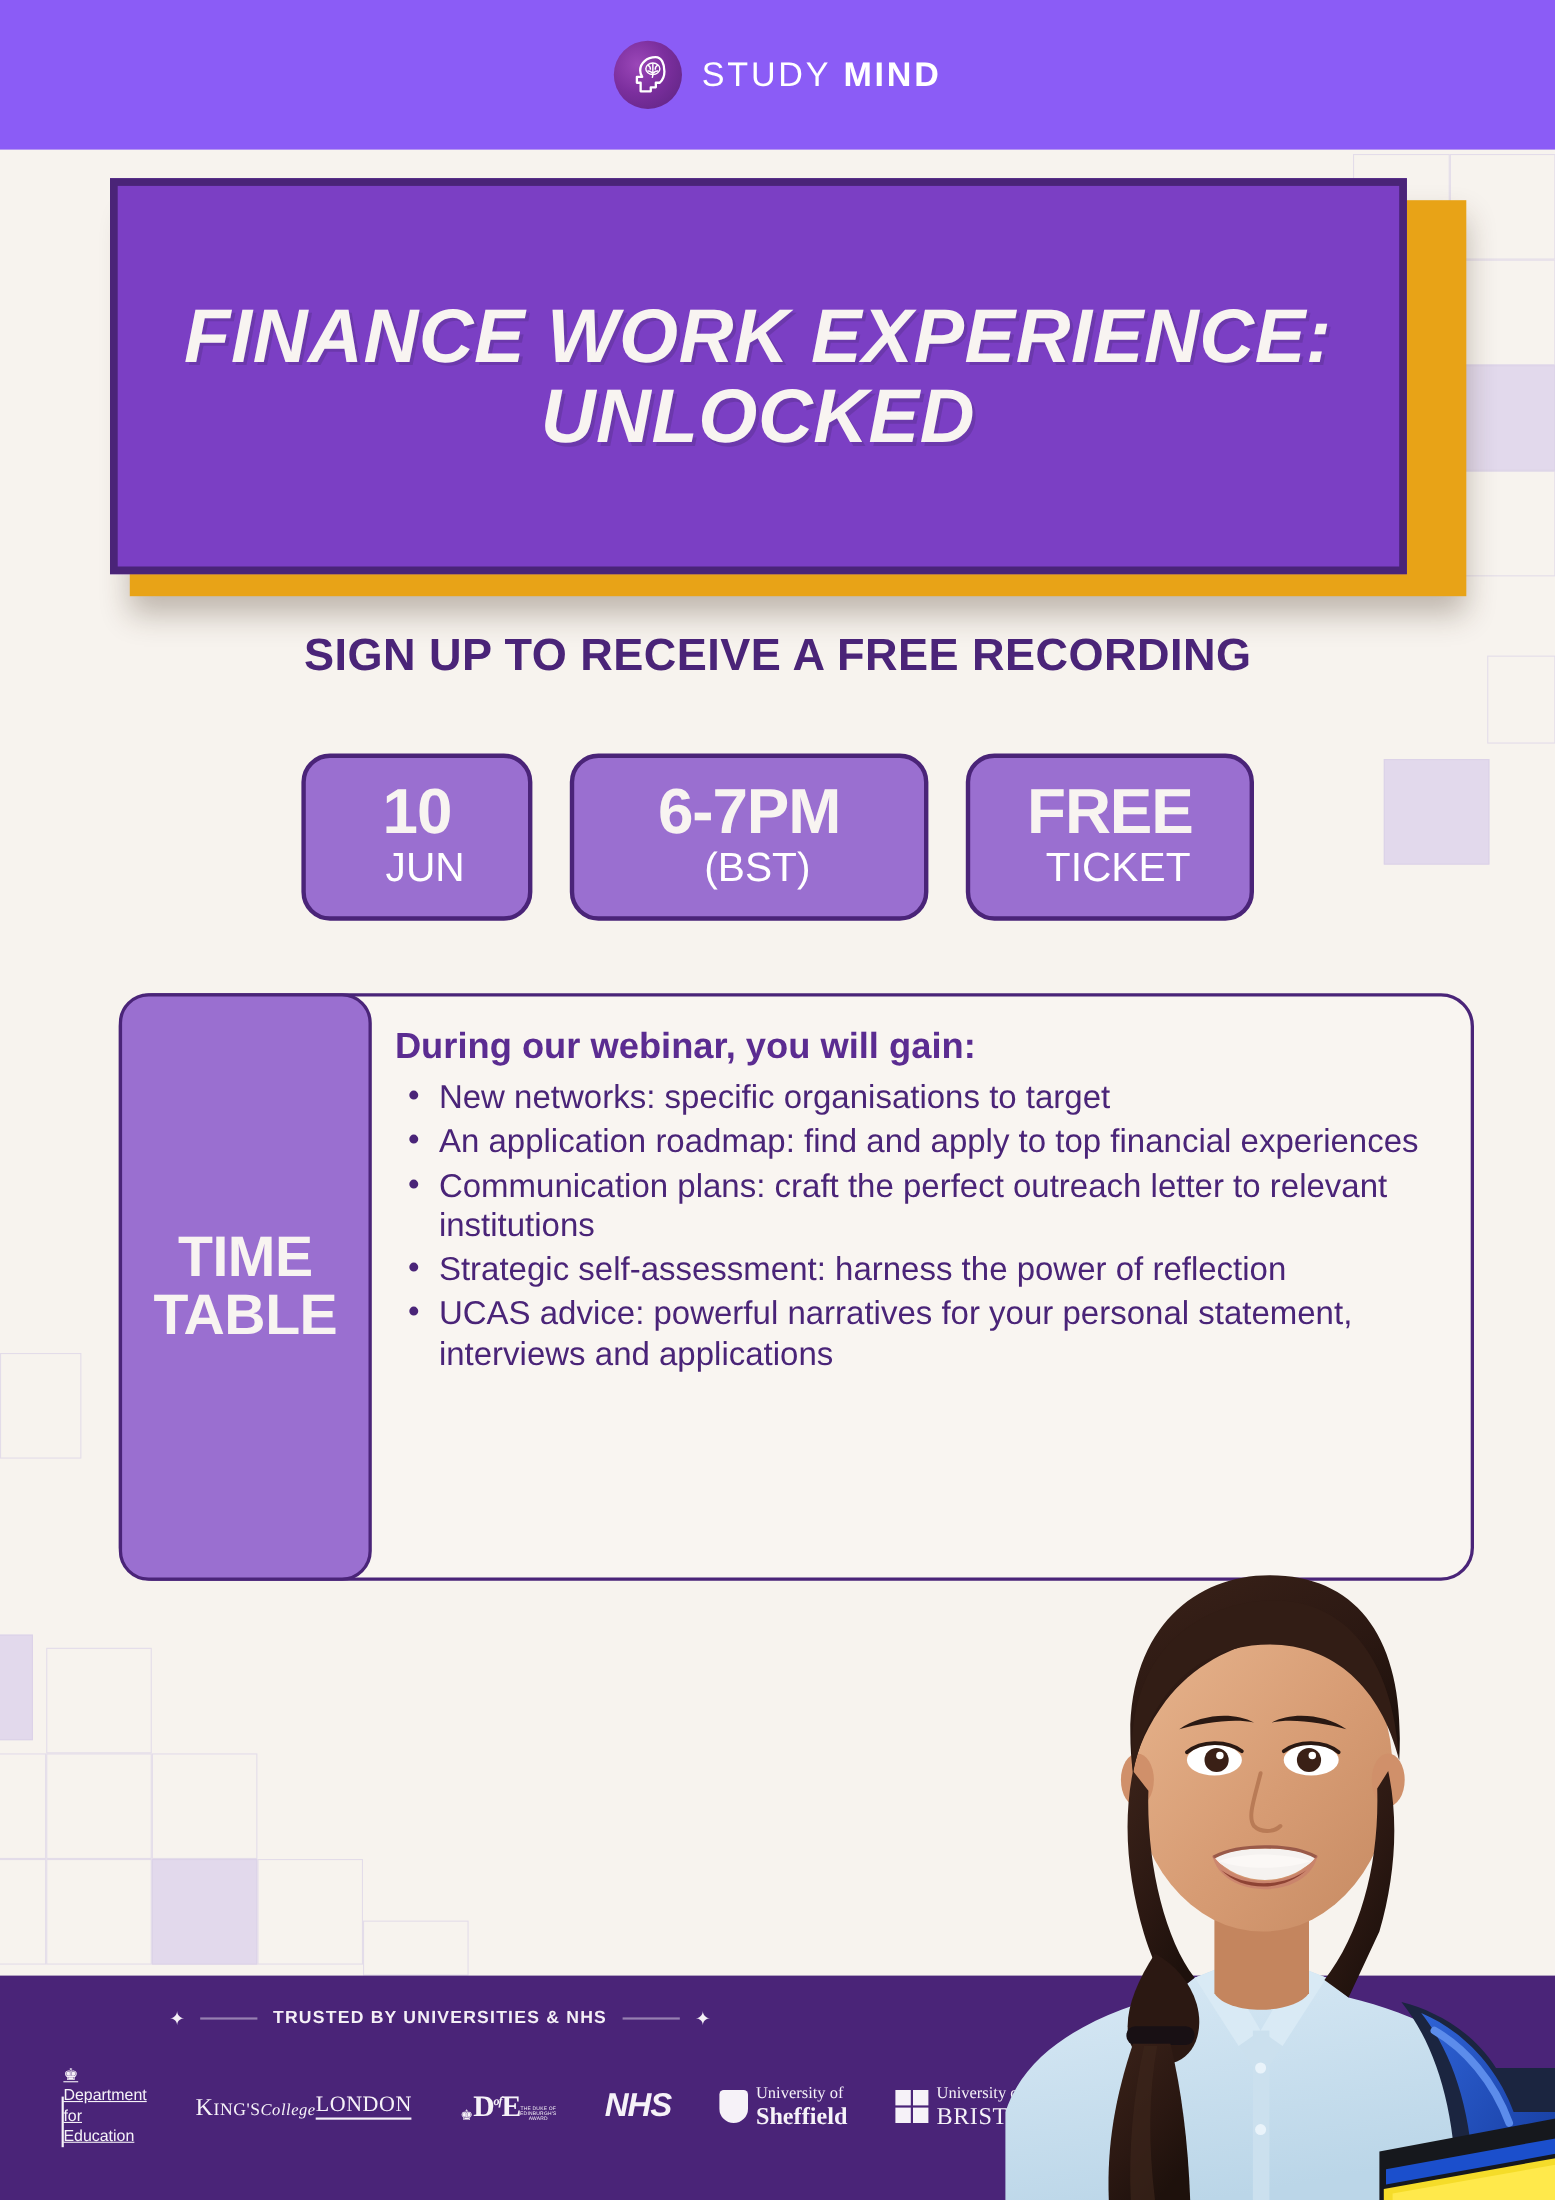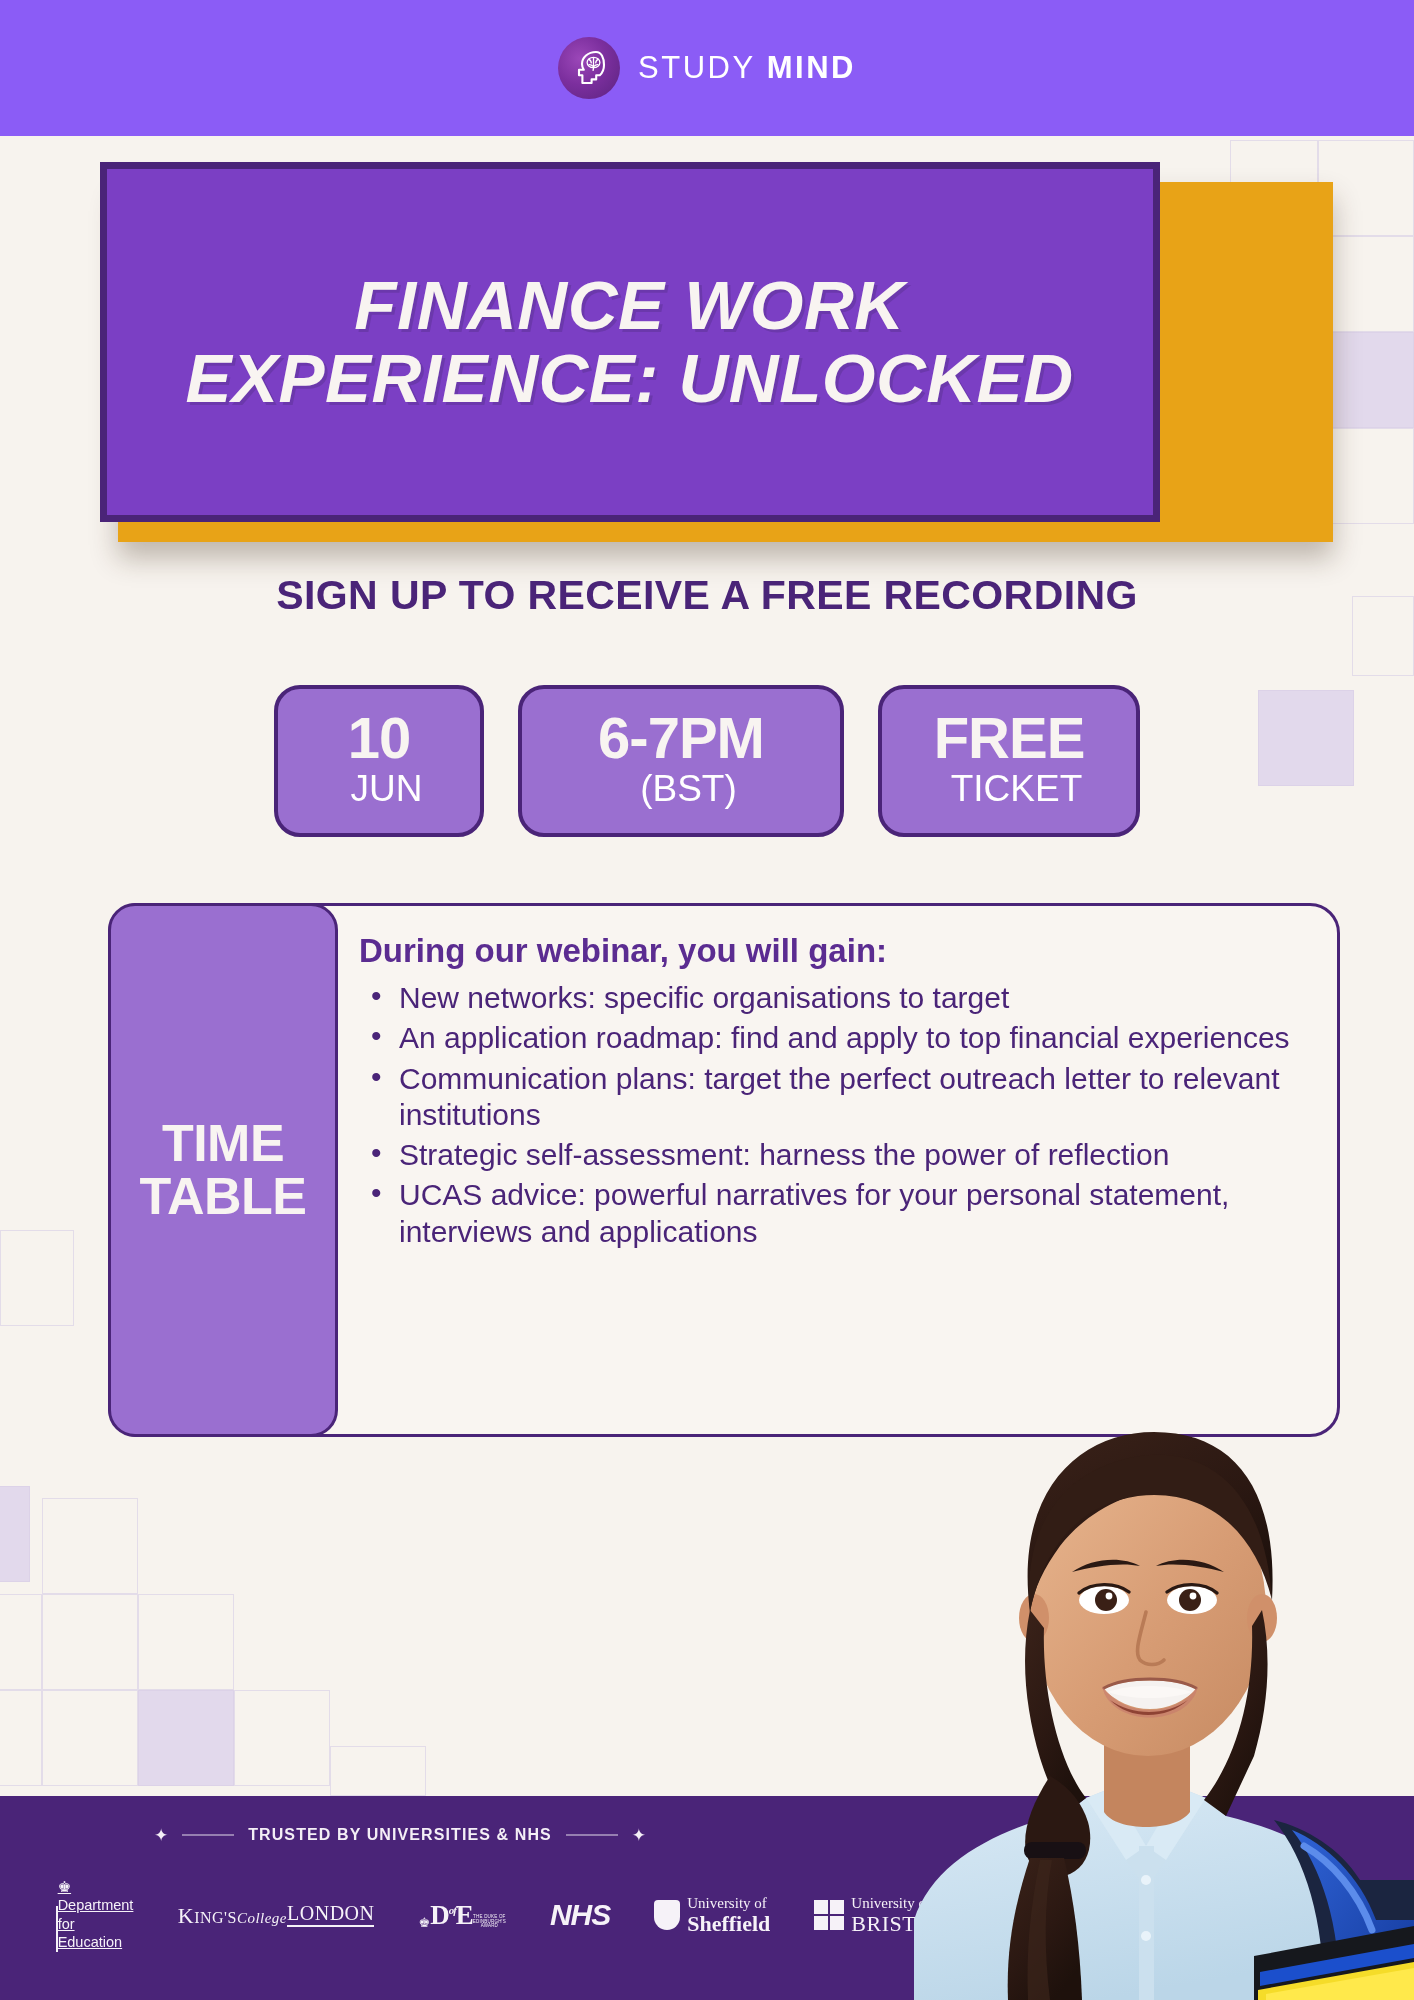--- a/index.html
+++ b/index.html
@@ -37,21 +37,21 @@
   .title-zone{ position:absolute; left:0; top:136px; width:1414px; z-index:5; }
   .title-outer{
     position:relative; margin:26px auto 0 auto; width:1215px; height:360px;
   }
   .title-gold{
     position:absolute; left:18px; top:20px; width:1215px; height:360px;
     background:#E8A317;
     box-shadow:0 16px 26px rgba(60,40,20,.30);
   }
   .title-box{
-    position:absolute; left:0; top:0; width:1060px; height:360px;
+    position:absolute; left:0; top:0; width:1179px; height:360px;
     background:#7B3FC4; border:7px solid #4A2478;
     display:flex; align-items:center; justify-content:center;
   }
   .title-text{
     color:#F8F4F1; font-weight:800; font-style:italic;
     font-size:69px; line-height:1.06; text-align:center;
     letter-spacing:0.5px; text-transform:uppercase;
     text-shadow:3px 3px 0 rgba(70,40,110,.28);
     padding:0 30px;
   }
@@ -245,21 +245,21 @@
 
 <div class="panel">
   <div class="tt-tab">
     <span><span>TIME</span><br><span>TABLE</span></span>
   </div>
   <div class="panel-body">
     <div class="panel-head">During our webinar, you will gain:</div>
     <ul>
       <li>New networks: specific organisations to target</li>
       <li>An application roadmap: find and apply to top financial experiences</li>
-      <li>Communication plans: target the perfect outreach letter to relevant institutions</li>
+      <li>Communication plans: craft the perfect outreach letter to relevant institutions</li>
       <li>Strategic self-assessment: harness the power of reflection</li>
       <li>UCAS advice: powerful narratives for your personal statement, interviews and applications</li>
     </ul>
   </div>
 </div>
 
 <div class="student">
   <svg viewBox="0 0 560 640" preserveAspectRatio="xMaxYMax slice" aria-hidden="true">
     <defs>
       <linearGradient id="skin" x1="0" y1="0" x2="1" y2="1">

